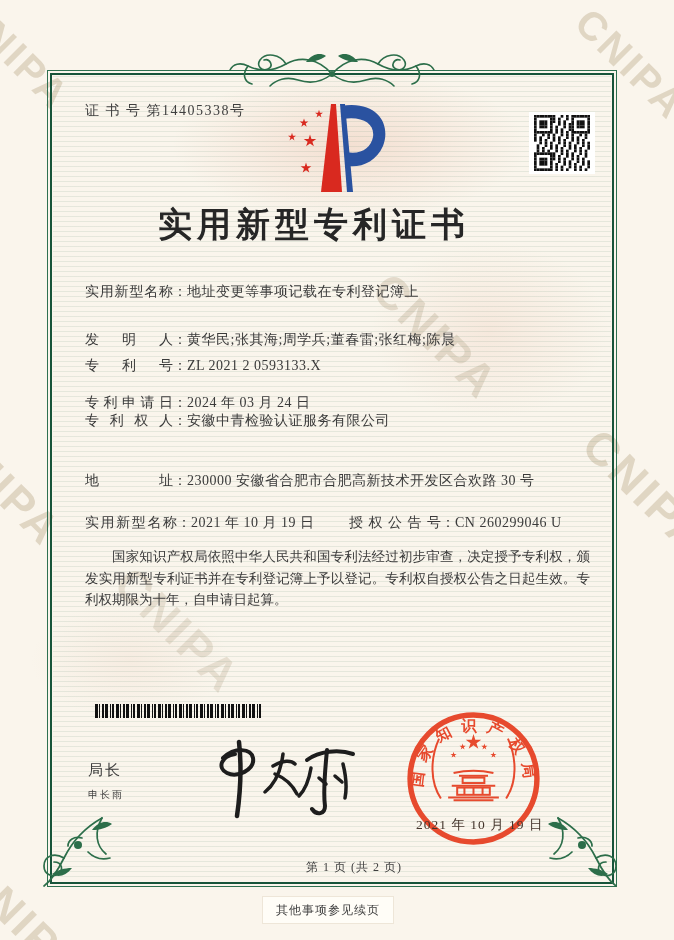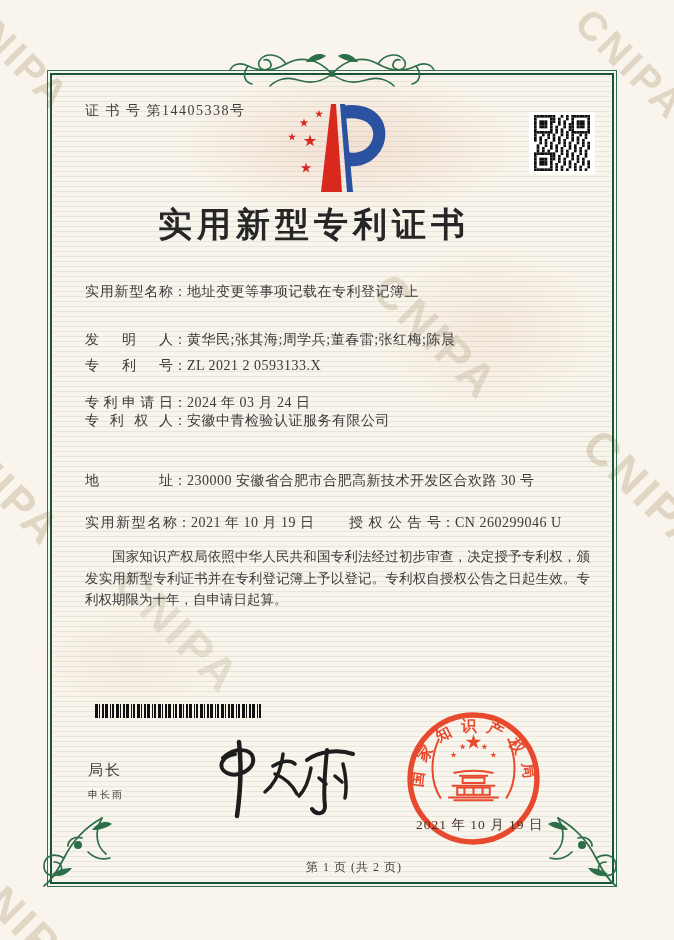--- a/index.html
+++ b/index.html
@@ -525,14 +525,17 @@
       <path d="M52 101 H108"></path>
       <path d="M58 104 H102"></path>
       <path d="M42 36 C32 58 32 84 44 102"></path>
       <path d="M118 36 C128 58 128 84 116 102"></path>
     </g>
   </svg>
   <div class="seal-date">2021 年 10 月 19 日</div>
 
   <div class="page-footer">第 1 页 (共 2 页)</div>
 
+  <div class="cont-box">
+    <span>其他事项参见续页</span>
+  </div>
 
 </div>
 
 </body></html>

